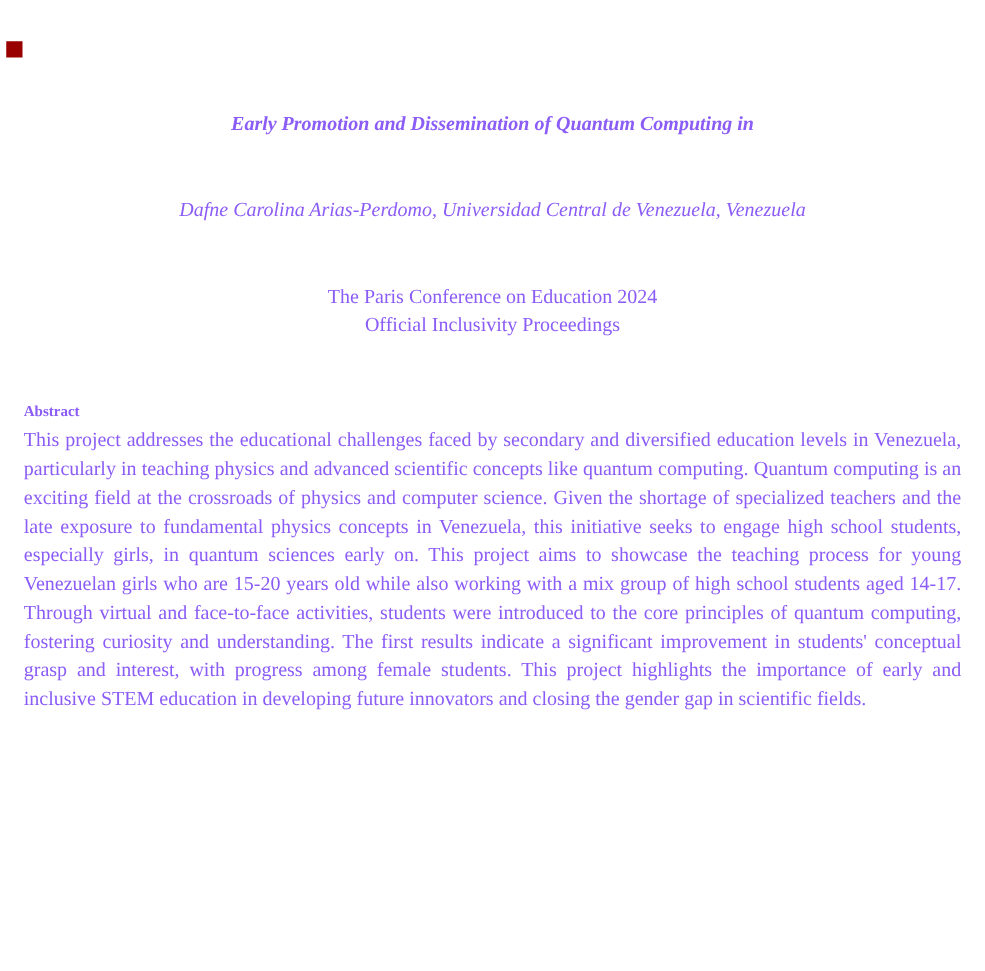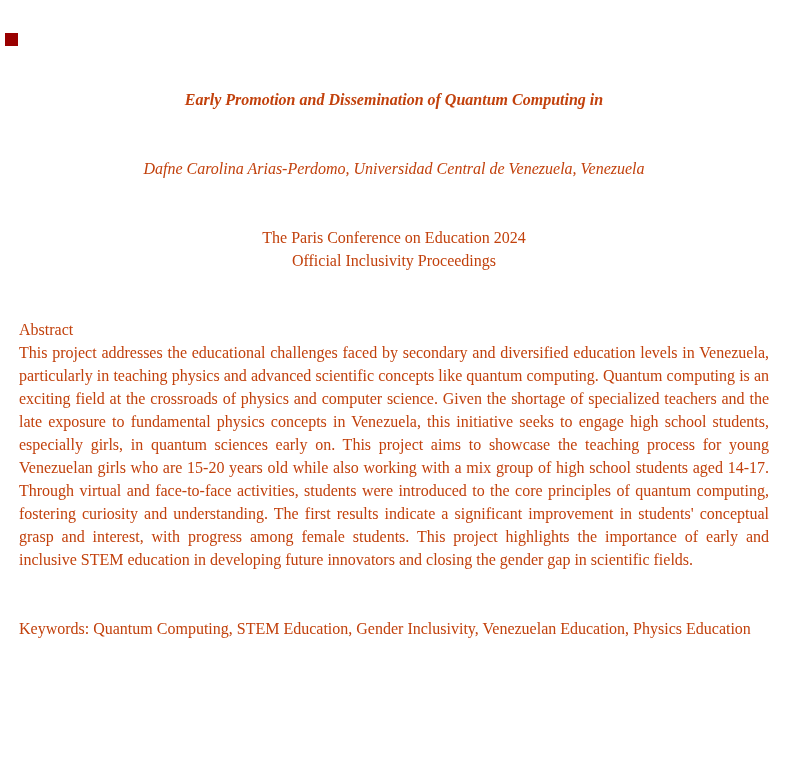--- a/index.html
+++ b/index.html
@@ -11,21 +11,21 @@
     position: relative;
     width: 788px;
     height: 689px;
     background: #ffffff;
     box-sizing: border-box;
     padding: 88px 19px 0 19px;
     overflow: hidden;
     font-family: "Liberation Serif", "DejaVu Serif", serif;
     font-size: 16px;
     line-height: 23px;
-    color: #c2410c;
+    color: #8b5cf6;
   }
   .corner-marker {
     position: absolute;
     width: 13px;
     height: 13px;
     left: 5px;
   }
   .corner-marker.top { top: 33px; }
   .corner-marker.bottom { top: 752px; }
   .title {
@@ -42,23 +42,23 @@
     text-align: center;
     font-style: italic;
   }
   .conference-block {
     margin: 46px 0 15px 0;
     text-align: center;
   }
   .conference-block span { display: block; }
   .abstract-heading {
     margin: 46px 0 0 0;
-    font-size: 16px;
+    font-size: 12px;
     line-height: 23px;
-    font-weight: normal;
+    font-weight: bold;
     text-align: left;
   }
   .abstract-body {
     margin: 0;
     text-align: justify;
   }
   .keywords {
     margin: 46px 0 0 0;
     text-align: justify;
   }
@@ -78,17 +78,16 @@
 
   <div class="conference-block">
     <span>The Paris Conference on Education 2024</span>
     <span>Official Inclusivity Proceedings</span>
   </div>
 
   <h2 class="abstract-heading">Abstract</h2>
 
   <p class="abstract-body">This project addresses the educational challenges faced by secondary and diversified education levels in Venezuela, particularly in teaching physics and advanced scientific concepts like quantum computing. Quantum computing is an exciting field at the crossroads of physics and computer science. Given the shortage of specialized teachers and the late exposure to fundamental physics concepts in Venezuela, this initiative seeks to engage high school students, especially girls, in quantum sciences early on. This project aims to showcase the teaching process for young Venezuelan girls who are 15-20 years old while also working with a mix group of high school students aged 14-17. Through virtual and face-to-face activities, students were introduced to the core principles of quantum computing, fostering curiosity and understanding. The first results indicate a significant improvement in students' conceptual grasp and interest, with progress among female students. This project highlights the importance of early and inclusive STEM education in developing future innovators and closing the gender gap in scientific fields.</p>
 
-  <p class="keywords">Keywords: Quantum Computing, STEM Education, Gender Inclusivity, Venezuelan Education, Physics Education</p>
 
   <div class="corner-marker bottom" style="background: rgb(153, 0, 0);"></div>
 
 </div>
 
 </body></html>

